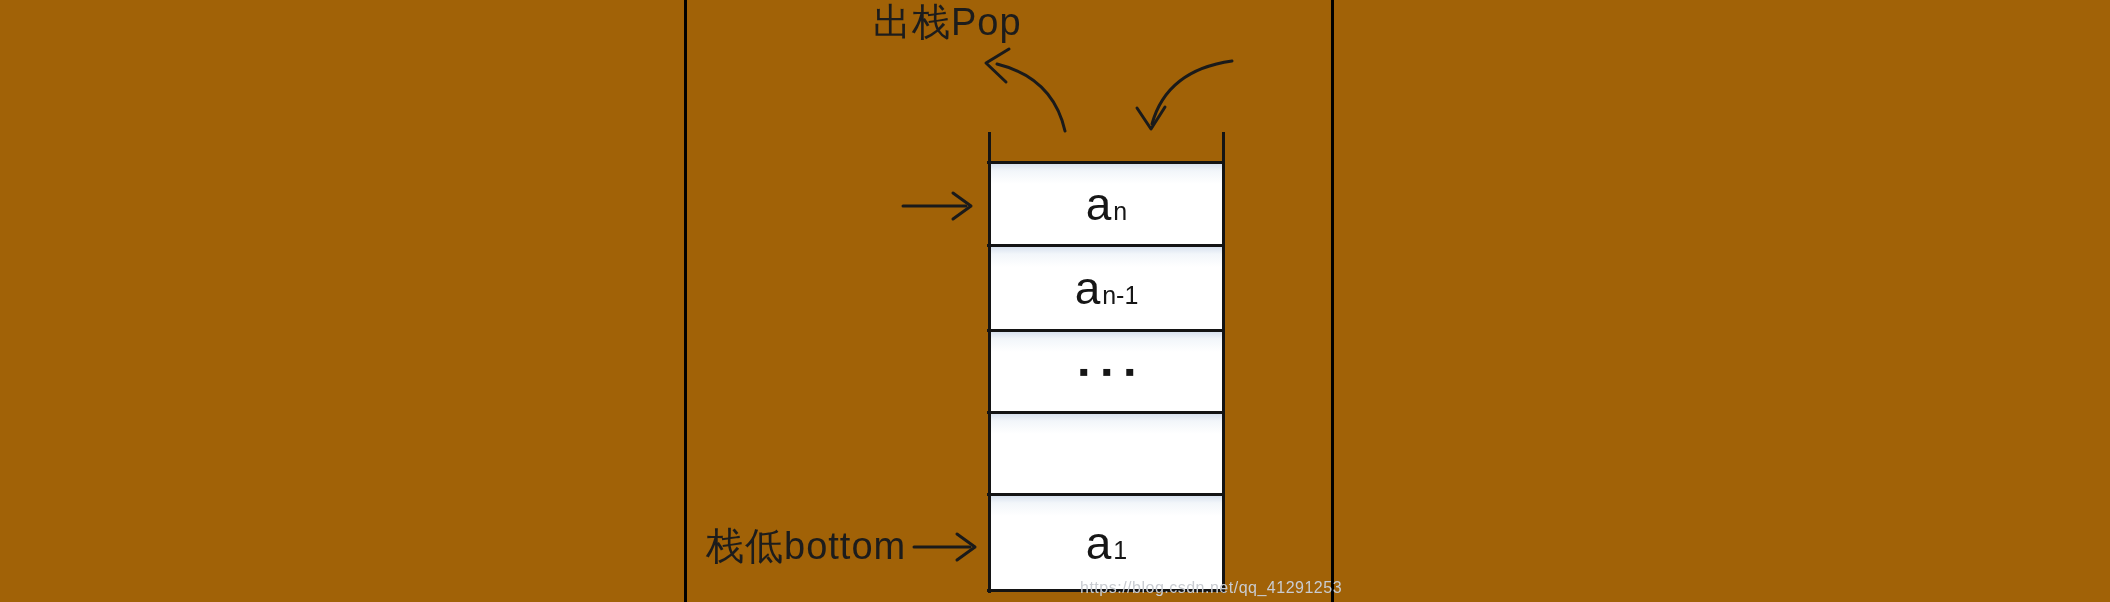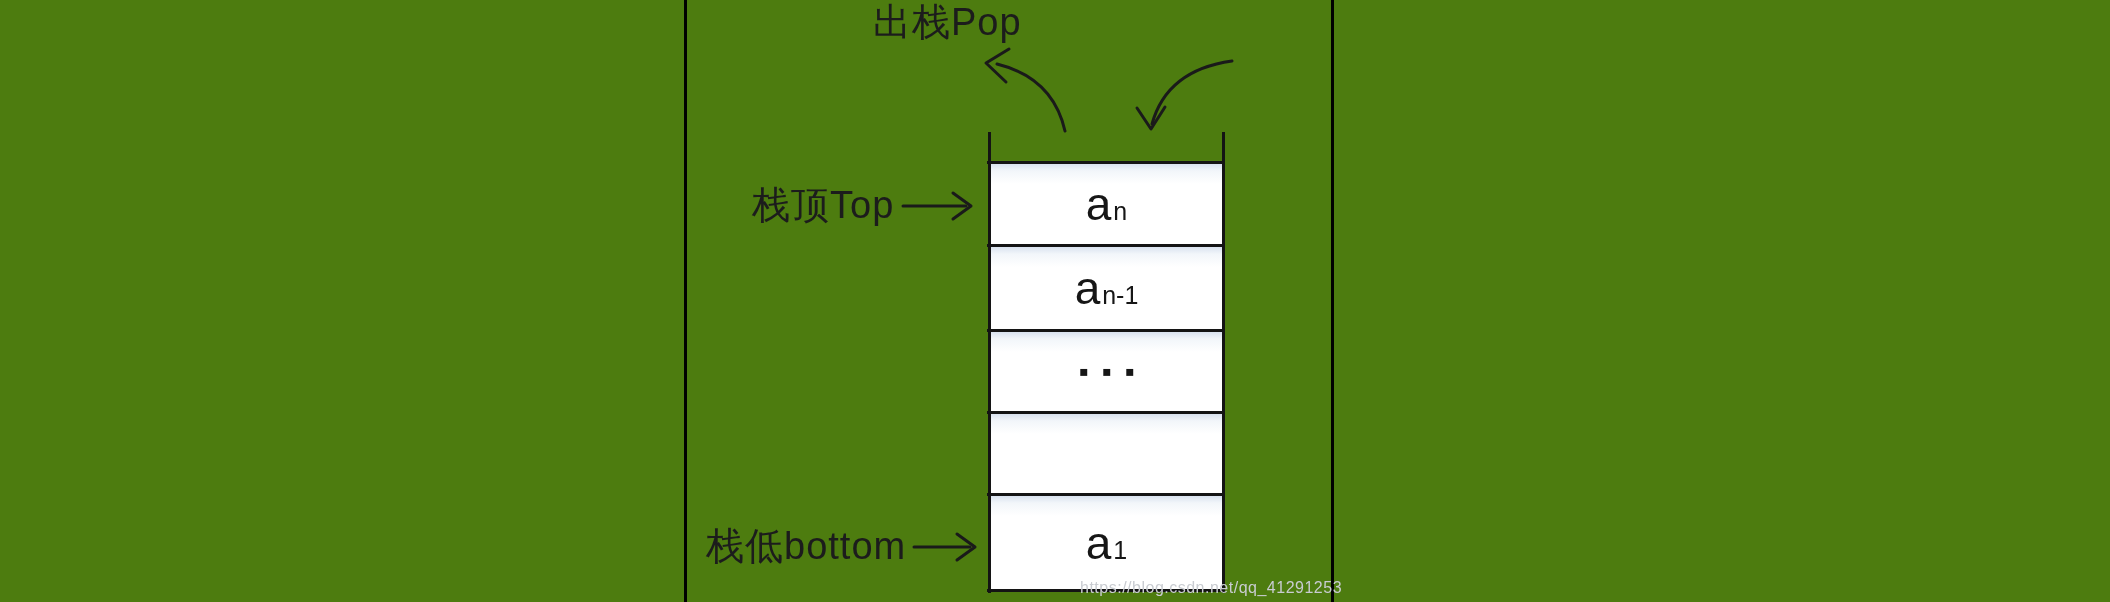--- a/index.html
+++ b/index.html
@@ -1,19 +1,19 @@
 <!DOCTYPE html>
 <html><head>
 <meta charset="utf-8">
 <style>
   html,body{margin:0;padding:0;background:#ffffff;}
   .canvas{
     position:relative;
     width:2110px;height:602px;
-    background:#4d7c0f;
+    background:#a16207;
     font-family:"Liberation Sans","DejaVu Sans",sans-serif;
     color:#1a1a1a;
     overflow:hidden;
   }
   .frame-line{
     position:absolute;top:0;width:3px;height:602px;background:#000;
   }
   .frame-left{left:684px;}
   .frame-right{left:1331px;}
   .diagram-label{
@@ -70,21 +70,20 @@
     <path d="M1232,61 Q1167,70 1152,124"></path>
     <path d="M1137,108 L1151,129 L1165,107"></path>
 
     <path d="M903,206 L966,206"></path>
     <path d="M953,193 L971,206 L953,219"></path>
     <path d="M914,547 L970,547"></path>
     <path d="M957,534 L975,547 L957,560"></path>
   </svg>
 
   <div class="diagram-label pop-label">出栈Pop</div>
-  <div class="diagram-label top-label">栈顶Top</div>
   <div class="diagram-label bottom-label">栈低bottom</div>
 
   <div class="wall wall-left"></div>
   <div class="wall wall-right"></div>
 
   <div class="shelf" style="top:161px;"></div>
   <div class="shelf" style="top:244px;"></div>
   <div class="shelf" style="top:329px;"></div>
   <div class="shelf" style="top:411px;"></div>
   <div class="shelf" style="top:493px;"></div>

